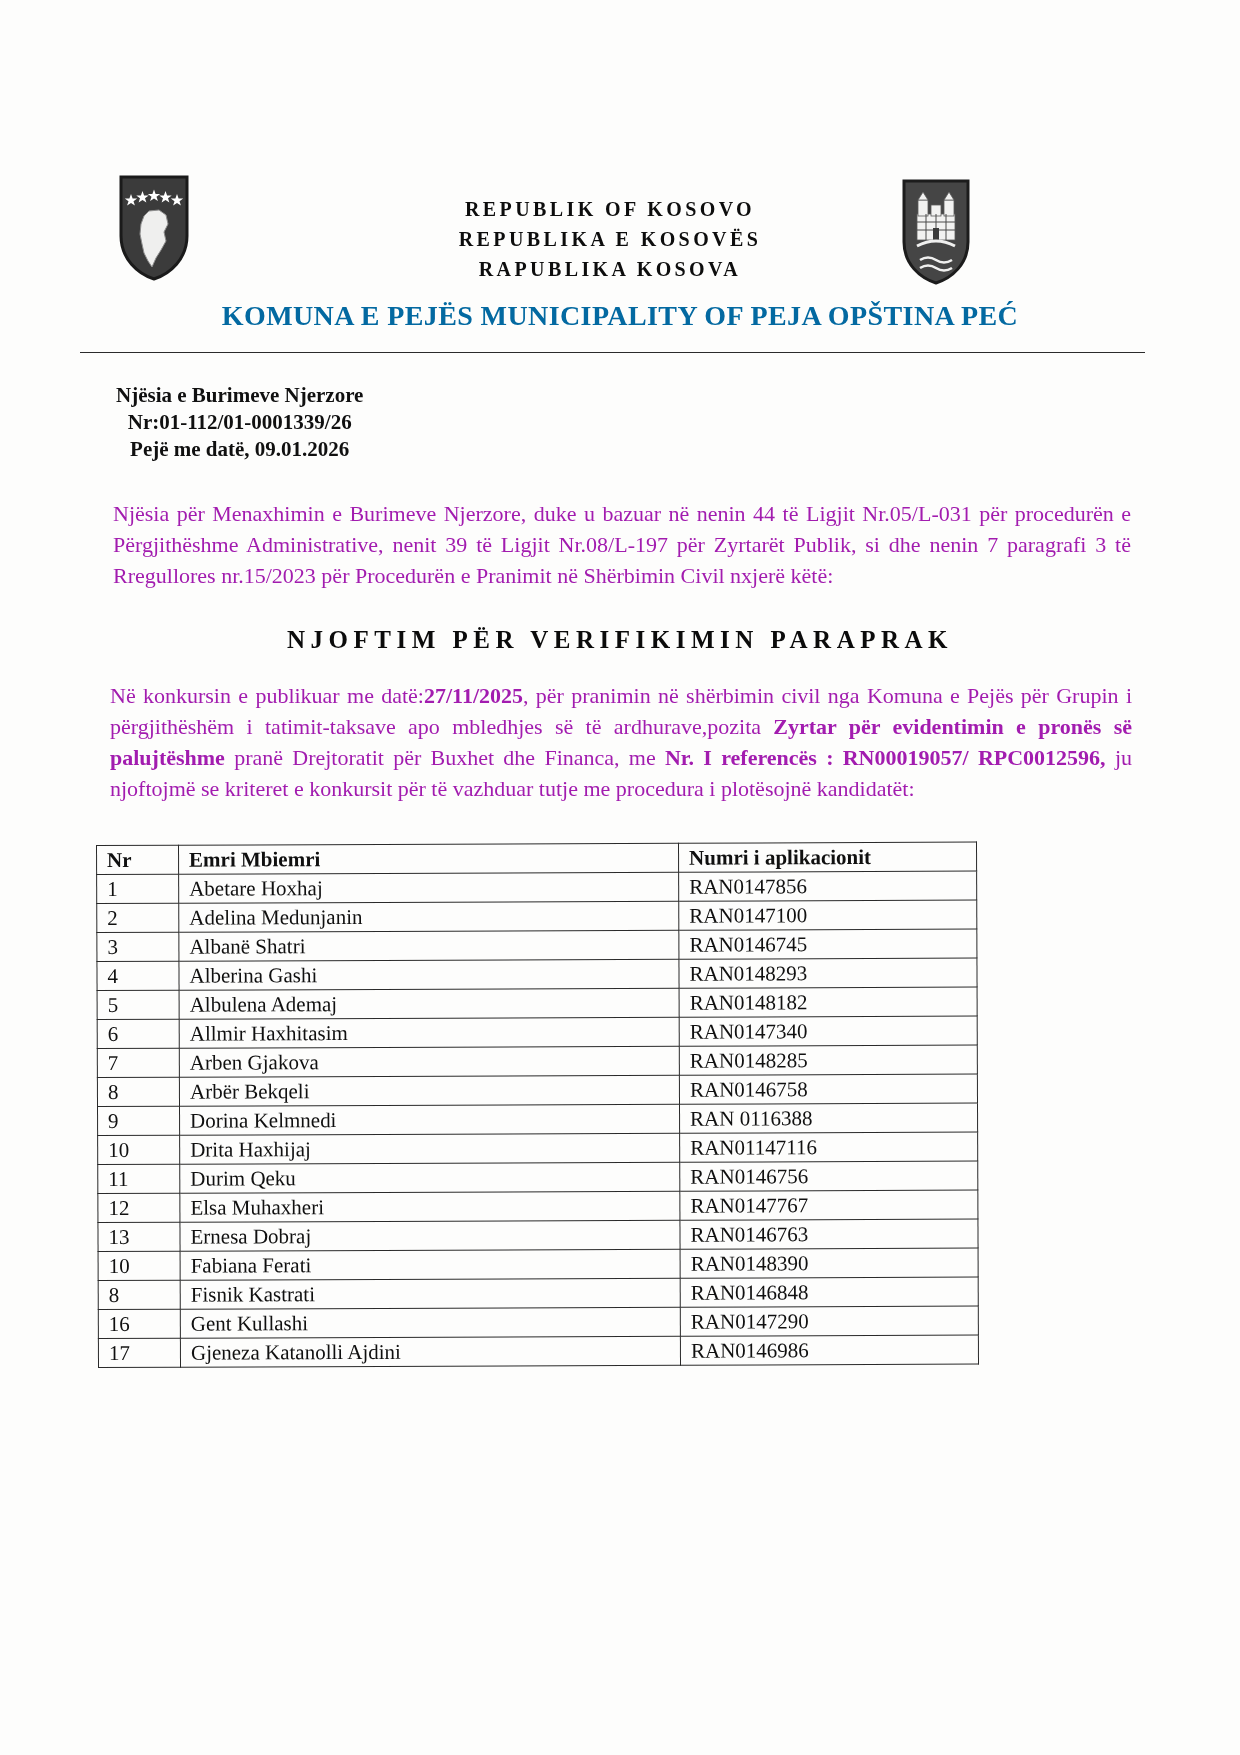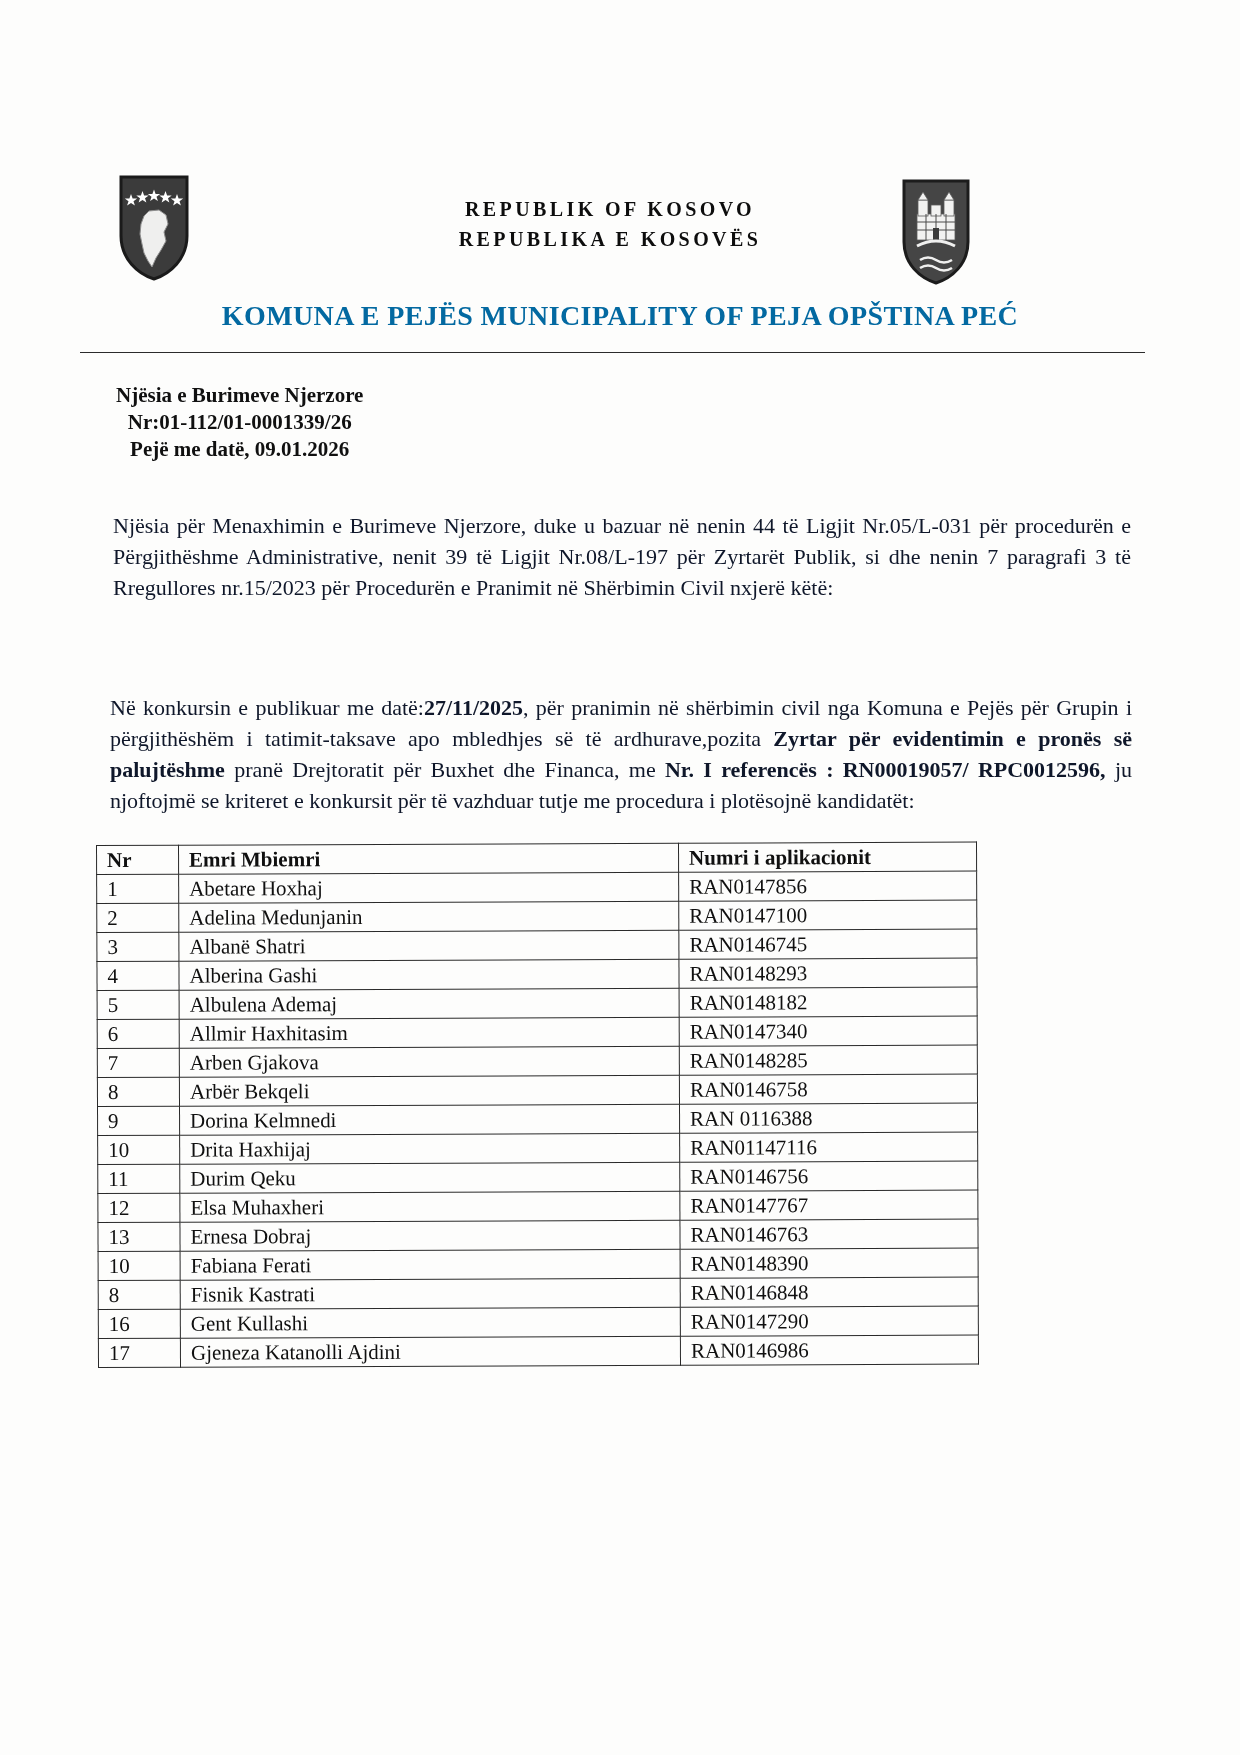--- a/index.html
+++ b/index.html
@@ -90,22 +90,21 @@
   }
 
   
   .para {
     position: absolute;
     left: 113px;
     width: 1018px;
     font-size: 22px;
     line-height: 31px;
     text-align: justify;
-    color: #0f172a;
-    margin-top: 12px;
+    color: #a21caf;
   }
   .para-1 { top: 498px; }
   .para-2 { top: 680px; width: 1022px; left: 110px; }
 
   .notice-title {
     position: absolute;
     left: 0;
     top: 626px;
     width: 1240px;
     text-align: center;
@@ -173,20 +172,21 @@
           <polygon points="47.5,17 49.1,21.4 53.7,21.4 50,24.2 51.4,28.6 47.5,25.9 43.6,28.6 45,24.2 41.3,21.4 45.9,21.4"></polygon>
           <polygon points="59,20 60.6,24.4 65.2,24.4 61.5,27.2 62.9,31.6 59,28.9 55.1,31.6 56.5,27.2 52.8,24.4 57.4,24.4"></polygon>
         </g>
         <path d="M31 37 L41 36 L48 41 L50 50 L46 58 L48 67 L43 76 L38 84 L34 93 L30 87 L26 79 L24 70 L22 60 L23 50 L26 42 Z" fill="#efefee" stroke="#8e8e8e" stroke-width="1"></path>
       </svg>
     </div>
 
     <div class="state-titles">
       <div>REPUBLIK  OF  KOSOVO</div>
       <div>REPUBLIKA  E  KOSOVËS</div>
+      <div>RAPUBLIKA  KOSOVA</div>
     </div>
 
     <div class="crest crest-right">
       <svg viewBox="0 0 72 108" xmlns="http://www.w3.org/2000/svg">
         <path d="M4 3 H68 V64 C68 86 52 100 36 105 C20 100 4 86 4 64 Z" fill="#454545" stroke="#1c1c1c" stroke-width="3"></path>
         <g fill="#f2f2f1" stroke="#5a5a5a" stroke-width="0.8">
           <rect x="17" y="36" width="38" height="26"></rect>
           <rect x="18" y="22" width="10" height="16"></rect>
           <rect x="44" y="22" width="10" height="16"></rect>
           <polygon points="23,14 28,22 18,22"></polygon>
@@ -215,20 +215,21 @@
   <div class="rule"></div>
 
   <div class="refblock">
     <div>Njësia e Burimeve Njerzore</div>
     <div>Nr:01-112/01-0001339/26</div>
     <div>Pejë me datë, 09.01.2026</div>
   </div>
 
   <div class="para para-1">Njësia për Menaxhimin e Burimeve Njerzore, duke u bazuar në nenin 44 të Ligjit Nr.05/L-031 për procedurën e Përgjithëshme Administrative, nenit 39 të Ligjit Nr.08/L-197 për Zyrtarët Publik, si dhe nenin 7 paragrafi 3 të Rregullores nr.15/2023 për Procedurën e Pranimit në Shërbimin Civil nxjerë  këtë:</div>
 
+  <div class="notice-title">NJOFTIM  PËR  VERIFIKIMIN  PARAPRAK</div>
 
   <div class="para para-2"><span>Në konkursin e publikuar me datë:</span><span class="b">27/11/2025</span><span>, për pranimin në shërbimin civil nga Komuna e  Pejës  për Grupin i përgjithëshëm i tatimit-taksave apo mbledhjes së të ardhurave,pozita </span><span class="b">Zyrtar për evidentimin e pronës së palujtëshme</span><span> pranë Drejtoratit për Buxhet dhe Financa, me  </span><span class="b">Nr. I referencës : RN00019057/ RPC0012596,</span><span>  ju njoftojmë se kriteret e konkursit për të vazhduar tutje me procedura i plotësojnë kandidatët:</span></div>
 
   <div class="table-wrap scan-tilt">
     <table class="cands">
       <colgroup>
         <col class="c-nr">
           <col class="c-name">
           <col class="c-app">
       </colgroup>

